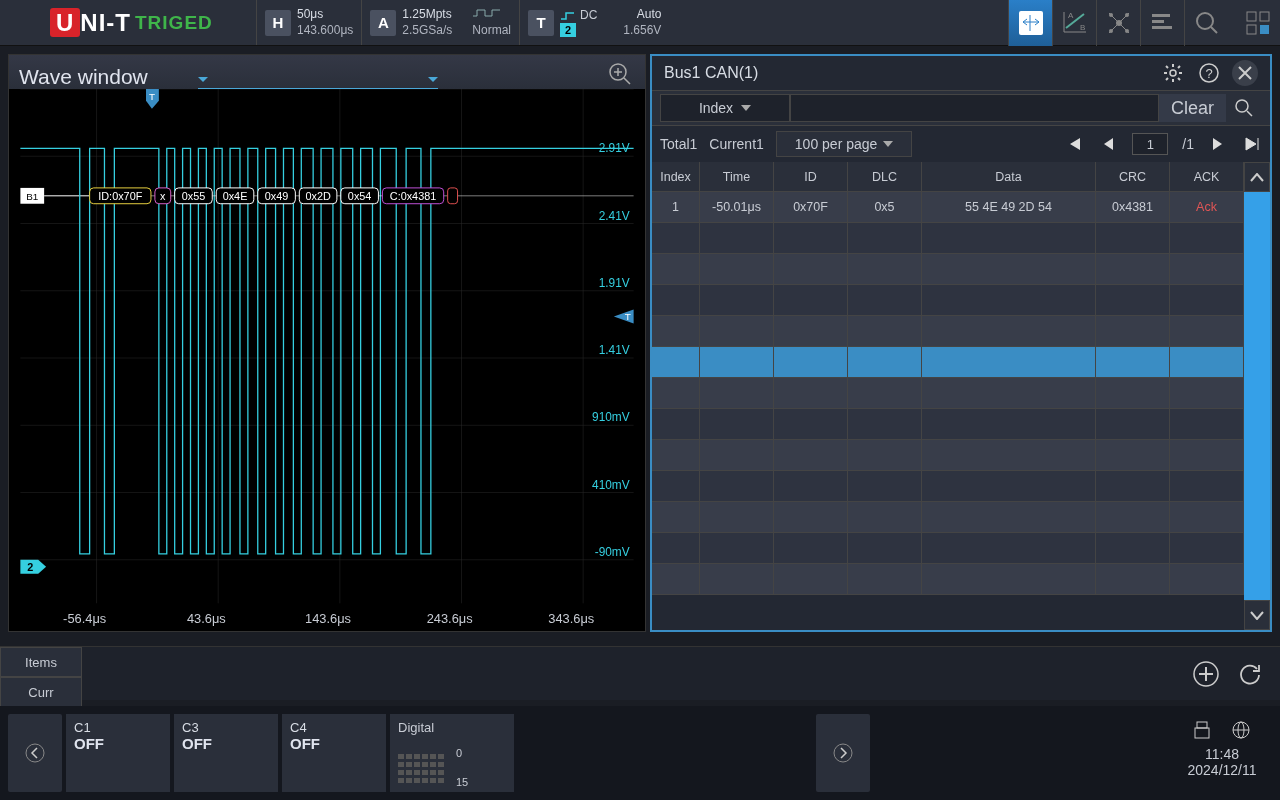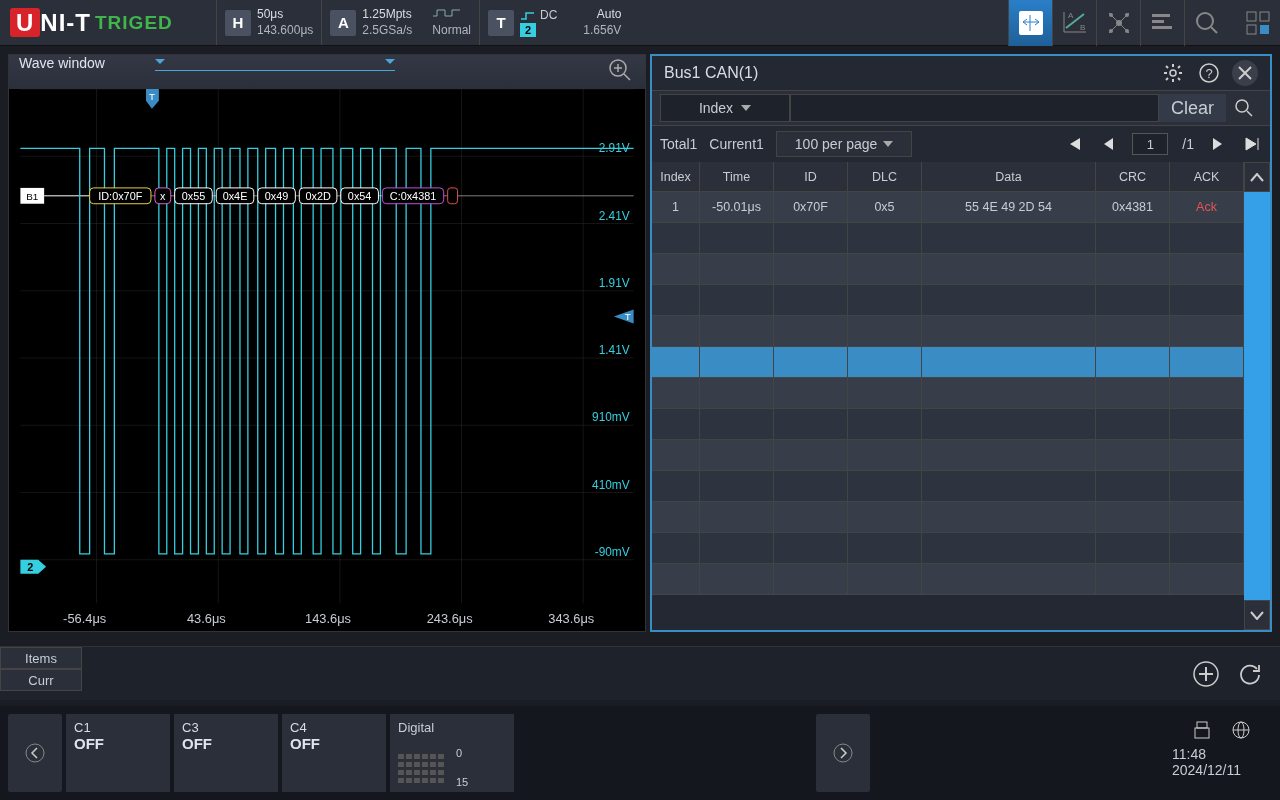--- a/index.html
+++ b/index.html
@@ -1,37 +1,37 @@
 <!DOCTYPE html>
 <html><head>
 <meta charset="utf-8">
 <style>
 * { margin: 0; padding: 0; box-sizing: border-box; font-family: Arial, sans-serif; }
 body { background: #1a1d24; color: #c8ccd4; width: 1280px; height: 800px; overflow: hidden; user-select: none; }
 .topbar { height: 46px; background: #2a2f3a; display: flex; align-items: stretch; border-bottom: 1px solid #111; }
-.logo { width: 216px; display: flex; align-items: center; padding-left: 10px; gap: 4px; }
+.logo { width: 216px; display: flex; align-items: center; padding-left: 10px; gap: 4px; margin-left: 40px; }
 .logo-unit { font-weight: bold; font-size: 24px; color: #fff; letter-spacing: 1px; }
 .logo-red { background: #d8232a; border-radius: 3px; padding: 1px 6px; }
 .logo-triged { color: #3fb54a; font-weight: bold; font-size: 19px; letter-spacing: 1px; }
 .tb-seg { border-left: 1px solid #444; display: flex; align-items: center; padding: 0 8px; gap: 6px; font-size: 12px; }
 .tb-badge { background: #4a5160; color: #fff; width: 26px; height: 26px; display: flex; align-items: center; justify-content: center; font-weight: bold; border-radius: 2px; font-size: 15px; }
 .tb-col { line-height: 1.3; font-size: 12px; }
 .tb-col .l1 { color: #d8dde5; }
 .tb-col .l2 { color: #b0b5c0; }
 .tb-trig-ch { background: #35cfe0; color: #000; width: 16px; height: 14px; font-size: 11px; display: flex; align-items: center; justify-content: center; font-weight: bold; }
 .tb-icons { display:flex; margin-left:auto; }
 .tb-icon { width: 44px; height: 46px; display: flex; align-items: center; justify-content: center; border-left: 1px solid #444; }
 .tb-icon svg { width: 30px; height: 30px; }
 .tb-icon.active { background: linear-gradient(#2a7fc8,#1f5f98); }
 .tb-grip { width: 44px; display:flex; align-items:center; justify-content:center; margin-left: 8px;}
 .tb-grip svg { width:26px; height:26px;}
 
 .mid { position: absolute; top: 46px; left: 0; right: 0; bottom: 160px; display: flex; }
 .wave-panel { flex: 1; background: #000; position: relative; border: 1px solid #333; margin: 8px 2px 8px 8px; }
-.wave-hdr { height: 34px; background: linear-gradient(#343846,#2a2f3a); display: flex; align-items: flex-start; padding: 0 10px; font-size: 14px; color: #e0e4ee; }
+.wave-hdr { height: 34px; background: linear-gradient(#343846,#2a2f3a); display: flex; align-items: flex-end; padding: 0 10px; font-size: 21px; color: #e0e4ee; }
 .wave-hdr .drop { margin-left: 50px; width: 240px; height: 16px; border-bottom: 1px solid #4aa8d8; position:relative;}
 .wave-hdr .drop:before, .wave-hdr .drop:after { content:''; position:absolute; top:4px; border:5px solid transparent; border-top-color:#4aa8d8;}
 .wave-hdr .drop:before{left:0}.wave-hdr .drop:after{right:0}
 .wave-zoom { margin-left: auto; width: 30px; height: 30px; display:flex;align-items:center;justify-content:center;}
 .wave-body { position: absolute; top: 34px; left: 0; right: 0; bottom: 0; }
 .wave-body svg { width: 100%; height: 100%; }
 .axis-lbl { fill: #35cfe0; font-size: 12px; text-anchor: end; }
 .time-lbl { fill: #c8ccd4; font-size: 13px; text-anchor: middle; }
 .decode-box { stroke-width: 1; }
 .decode-txt { font-size: 11px; text-anchor: middle; fill: #fff; }
@@ -59,34 +59,34 @@
 .tbl-row.alt { background:#383d4a; }
 .tbl-row.sel { background:#3a8dc4; }
 .col-idx{width:48px}.col-time{width:74px}.col-id{width:74px}.col-dlc{width:74px}.col-data{flex:1}.col-crc{width:74px}.col-ack{width:74px}
 .ack-red { color: #e05555; }
 .tbl-scroll { width:26px; background:#2a2f3a; display:flex; flex-direction:column; }
 .tbl-scroll .ar { height:30px; display:flex;align-items:center;justify-content:center; border:1px solid #444;}
 .tbl-scroll .track { flex:1; background:#35a0e8;}
 
 .measure-bar { position:absolute; bottom:100px; left:0; right:0; height:54px; background:#1e222b; display:flex; border-top:1px solid #333;}
 .measure-bar .tabs { width:82px; }
-.measure-bar .tab { height:22px; background:#2a2f3a; display:flex;align-items:center;justify-content:center; font-size:13px; border:1px solid #444;}
+.measure-bar .tab { height:30px; background:#2a2f3a; display:flex;align-items:center;justify-content:center; font-size:13px; border:1px solid #444;}
 .measure-bar .right { margin-left:auto; display:flex; align-items:center; gap:12px; padding-right:14px;}
 .measure-bar .rb { width:32px;height:32px; border-radius:16px; display:flex;align-items:center;justify-content:center;}
 
 .footer { position:absolute; bottom:0; left:0; right:0; height:94px; background:#14171e; display:flex; padding:8px; gap:4px;}
 .ft-arrow { width:54px; background:#2a2f3a; display:flex;align-items:center;justify-content:center; border-radius:2px;}
 .ch-box { width:104px; background:#2a2f3a; padding:6px 8px; font-size:13px; position:relative; }
 .ch-box.active { background:#1a4050; }
 .ch-box .nm { color:#d8dde5; }
 .ch-box.active .nm { color:#35cfe0; }
 .ch-box .off { font-size:15px; font-weight:bold; color:#e0e4ee; }
 .ch-box.active .row { display:flex; justify-content:space-between; font-size:11px; color:#35cfe0; line-height:1.4;}
 .dig-box { width:124px; background:#2a2f3a; padding:6px 8px; font-size:13px;}
-.ft-clock { margin-left:auto; width:100px; text-align:left; color:#c8ccd4; font-size:14px; padding-top:6px;}
+.ft-clock { margin-left:auto; width:100px; text-align:center; color:#c8ccd4; font-size:14px; padding-top:6px;}
 .ft-clock .ic {display:flex; justify-content:center; gap:20px; margin-bottom:6px;}
 </style>
 </head>
 <body>
 
 <div class="topbar">
   <div class="logo">
     <span class="logo-unit"><span class="logo-red">U</span>NI-T</span>
     <span class="logo-triged">TRIGED</span>
   </div>

